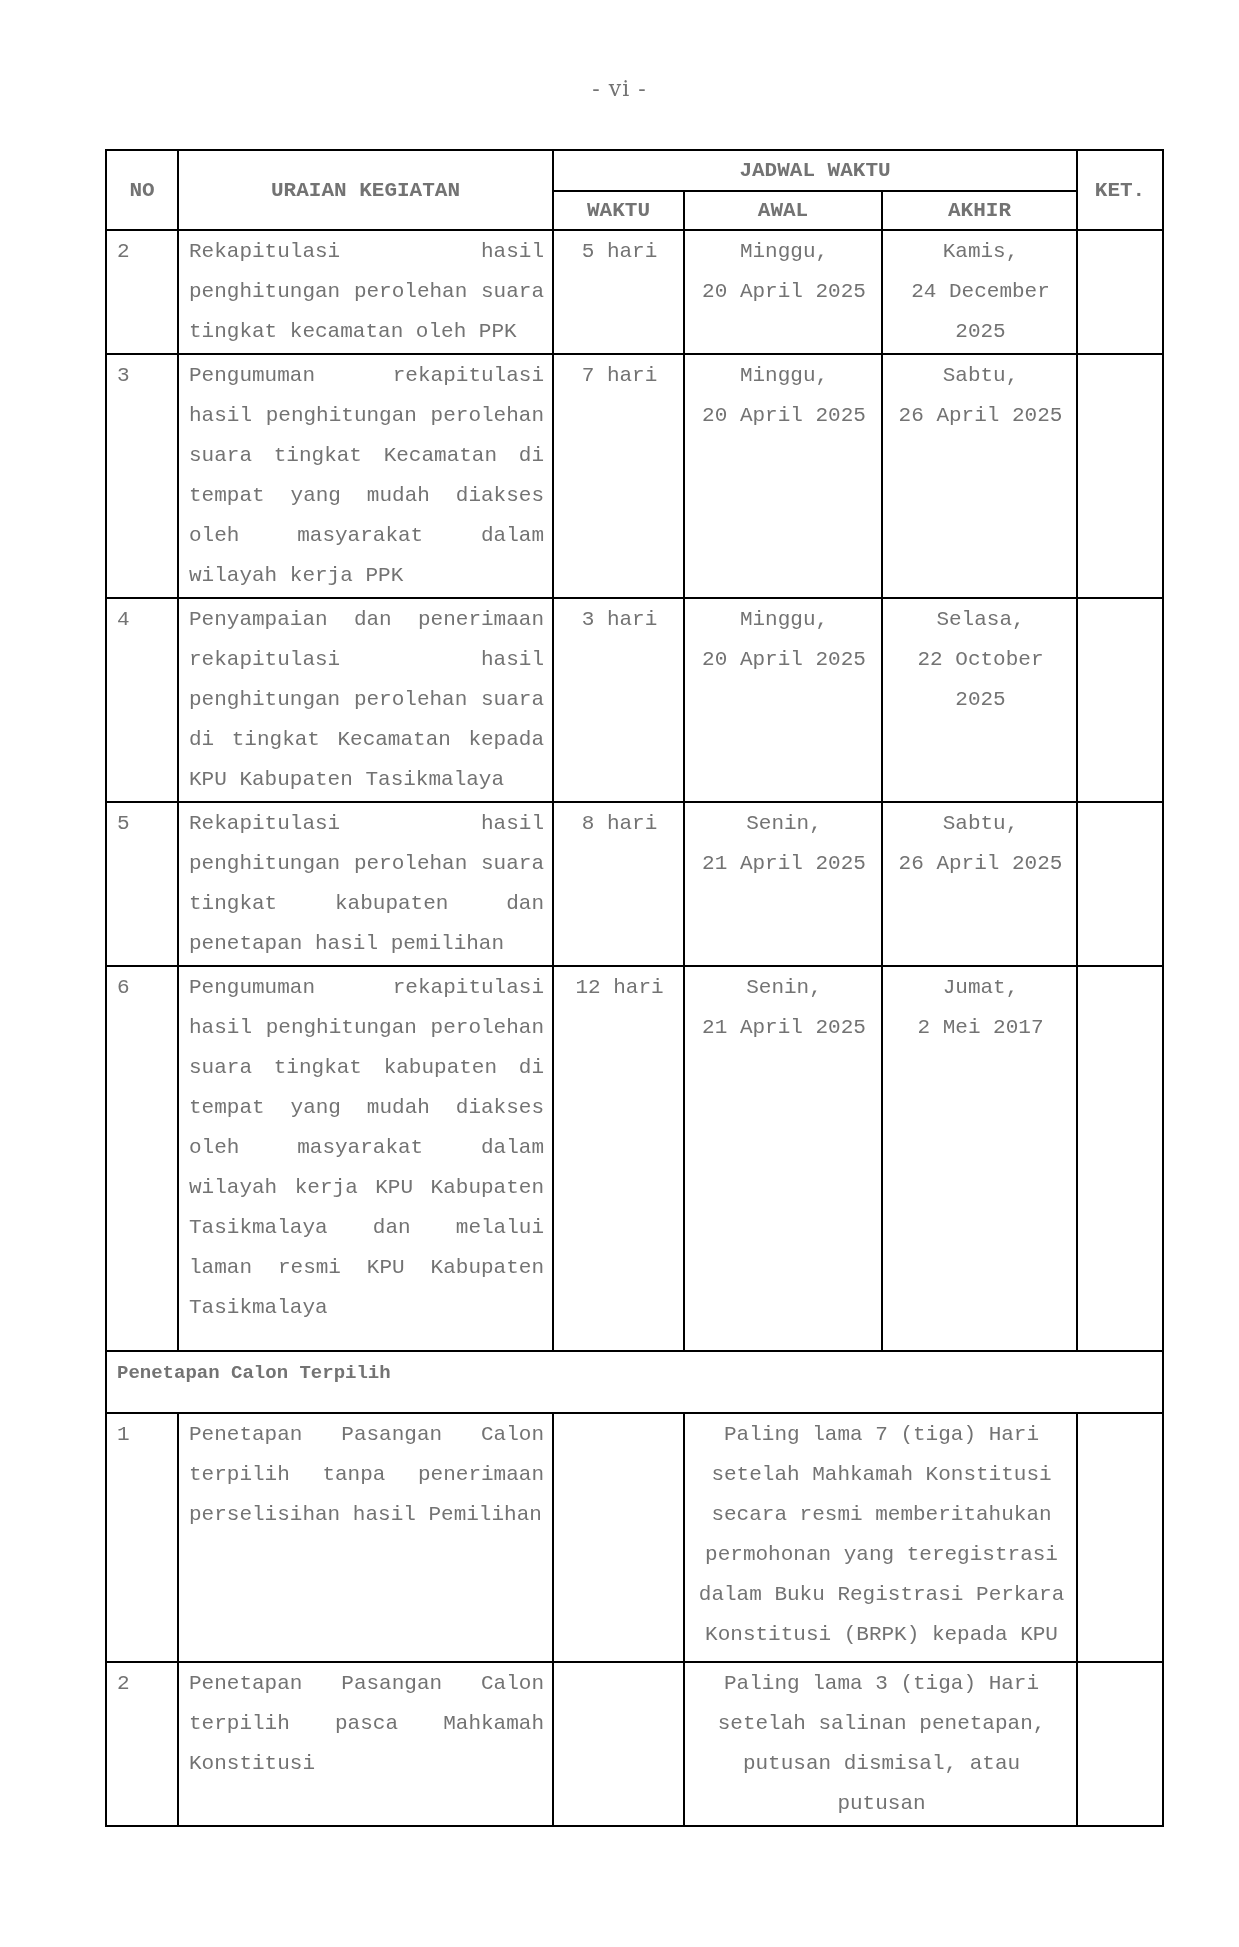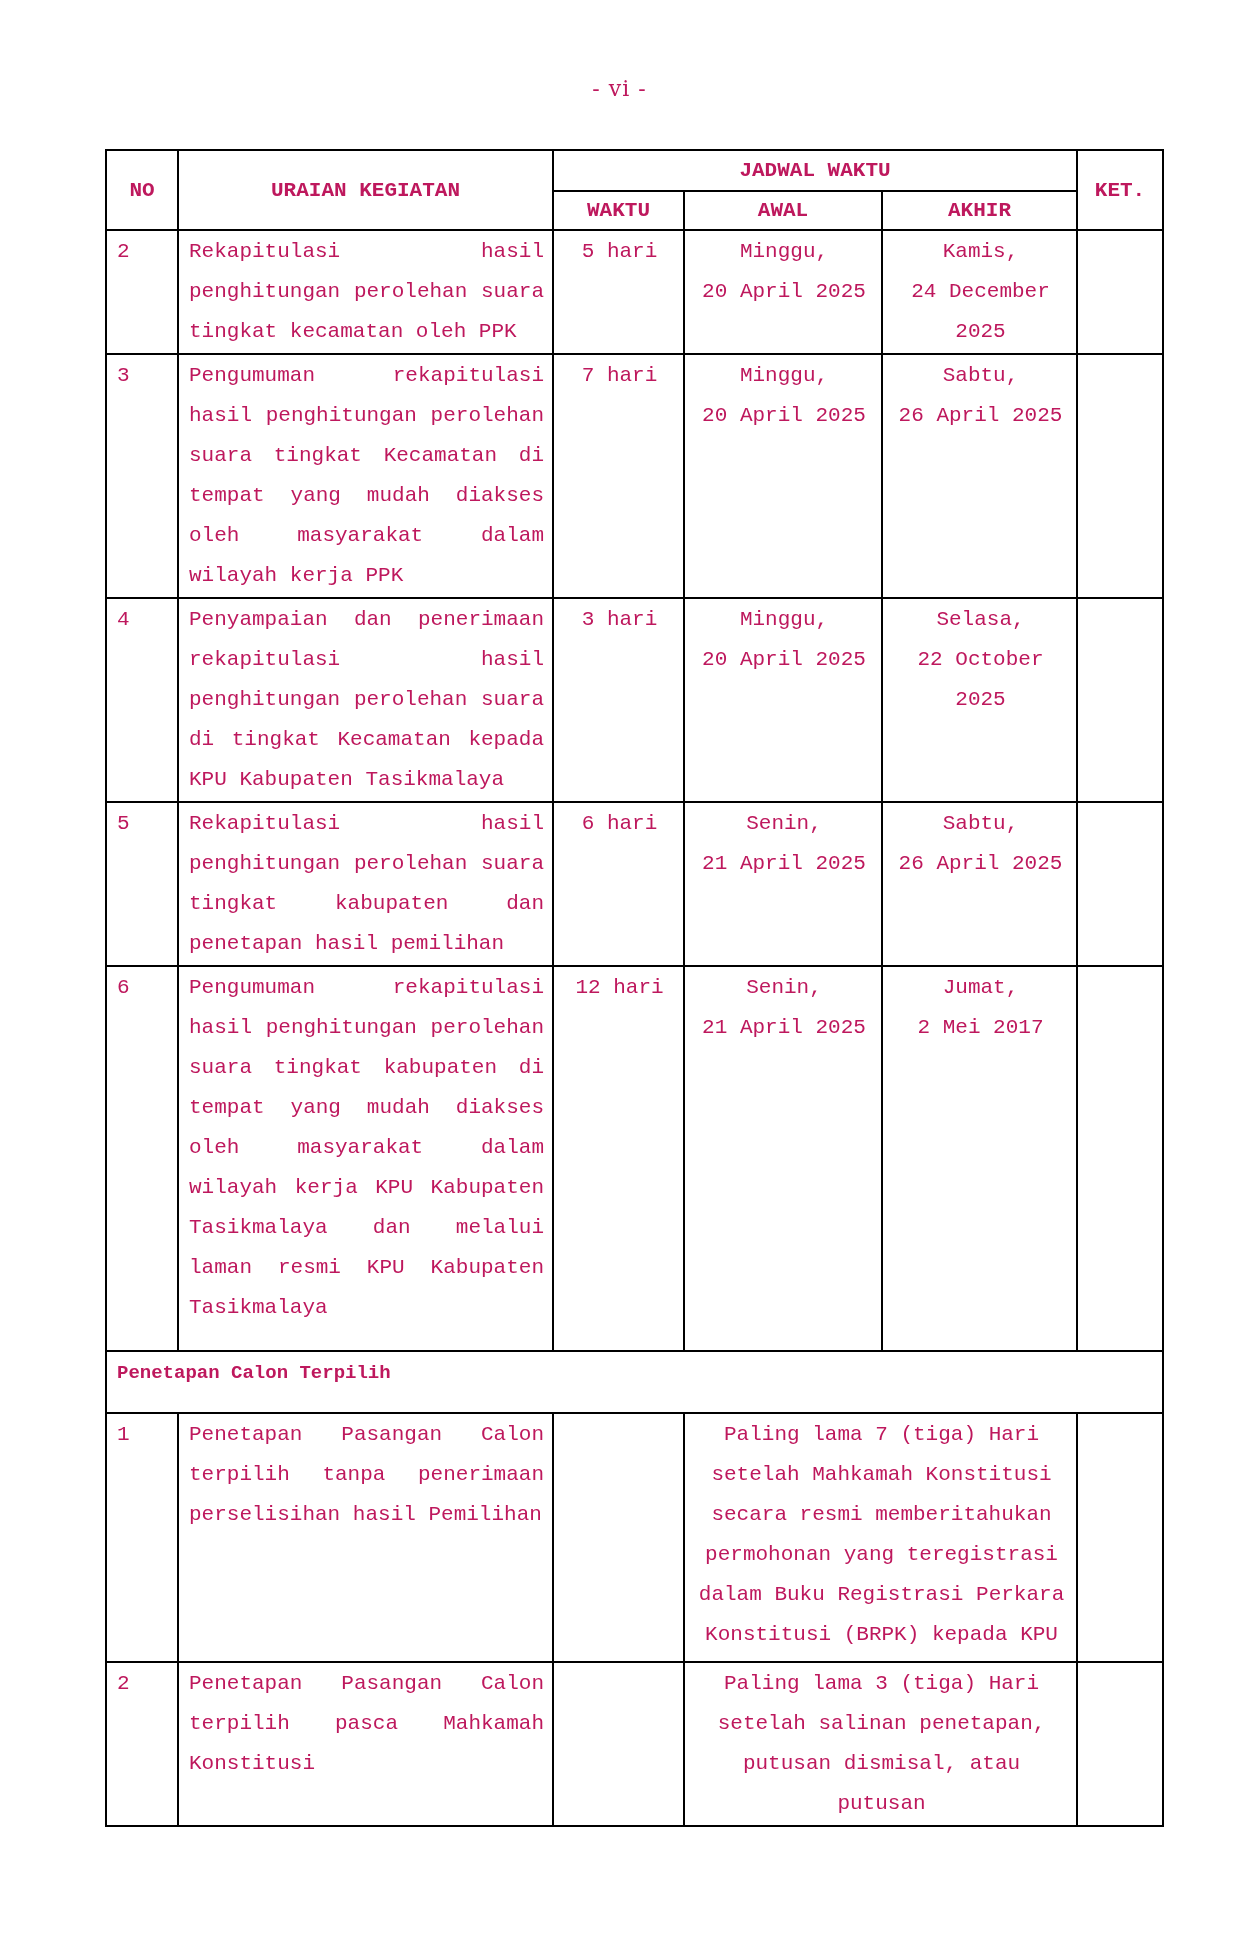--- a/index.html
+++ b/index.html
@@ -5,21 +5,21 @@
   html, body {
     margin: 0;
     padding: 0;
     background: #ffffff;
   }
   .page {
     position: relative;
     width: 1239px;
     height: 1947px;
     background: #ffffff;
-    color: #be185d;
+    color: #737373;
     font-family: "DejaVu Serif", "Liberation Serif", serif;
     overflow: hidden;
   }
   .page-number {
     position: absolute;
     top: 76px;
     left: 0;
     width: 1239px;
     text-align: center;
     font-size: 22px;
@@ -150,21 +150,21 @@
         <td class="cell-center">
           <span class="date-line">Selasa,</span>
           <span class="date-line">22 October 2025</span>
         </td>
         <td class="cell-ket"></td>
       </tr>
 
       <tr style="height:157px">
         <td class="cell-no">5</td>
         <td class="cell-uraian">Rekapitulasi hasil penghitungan perolehan suara tingkat kabupaten dan penetapan hasil pemilihan</td>
-        <td class="cell-center">6 hari</td>
+        <td class="cell-center">8 hari</td>
         <td class="cell-center">
           <span class="date-line">Senin,</span>
           <span class="date-line">21 April 2025</span>
         </td>
         <td class="cell-center">
           <span class="date-line">Sabtu,</span>
           <span class="date-line">26 April 2025</span>
         </td>
         <td class="cell-ket"></td>
       </tr>

